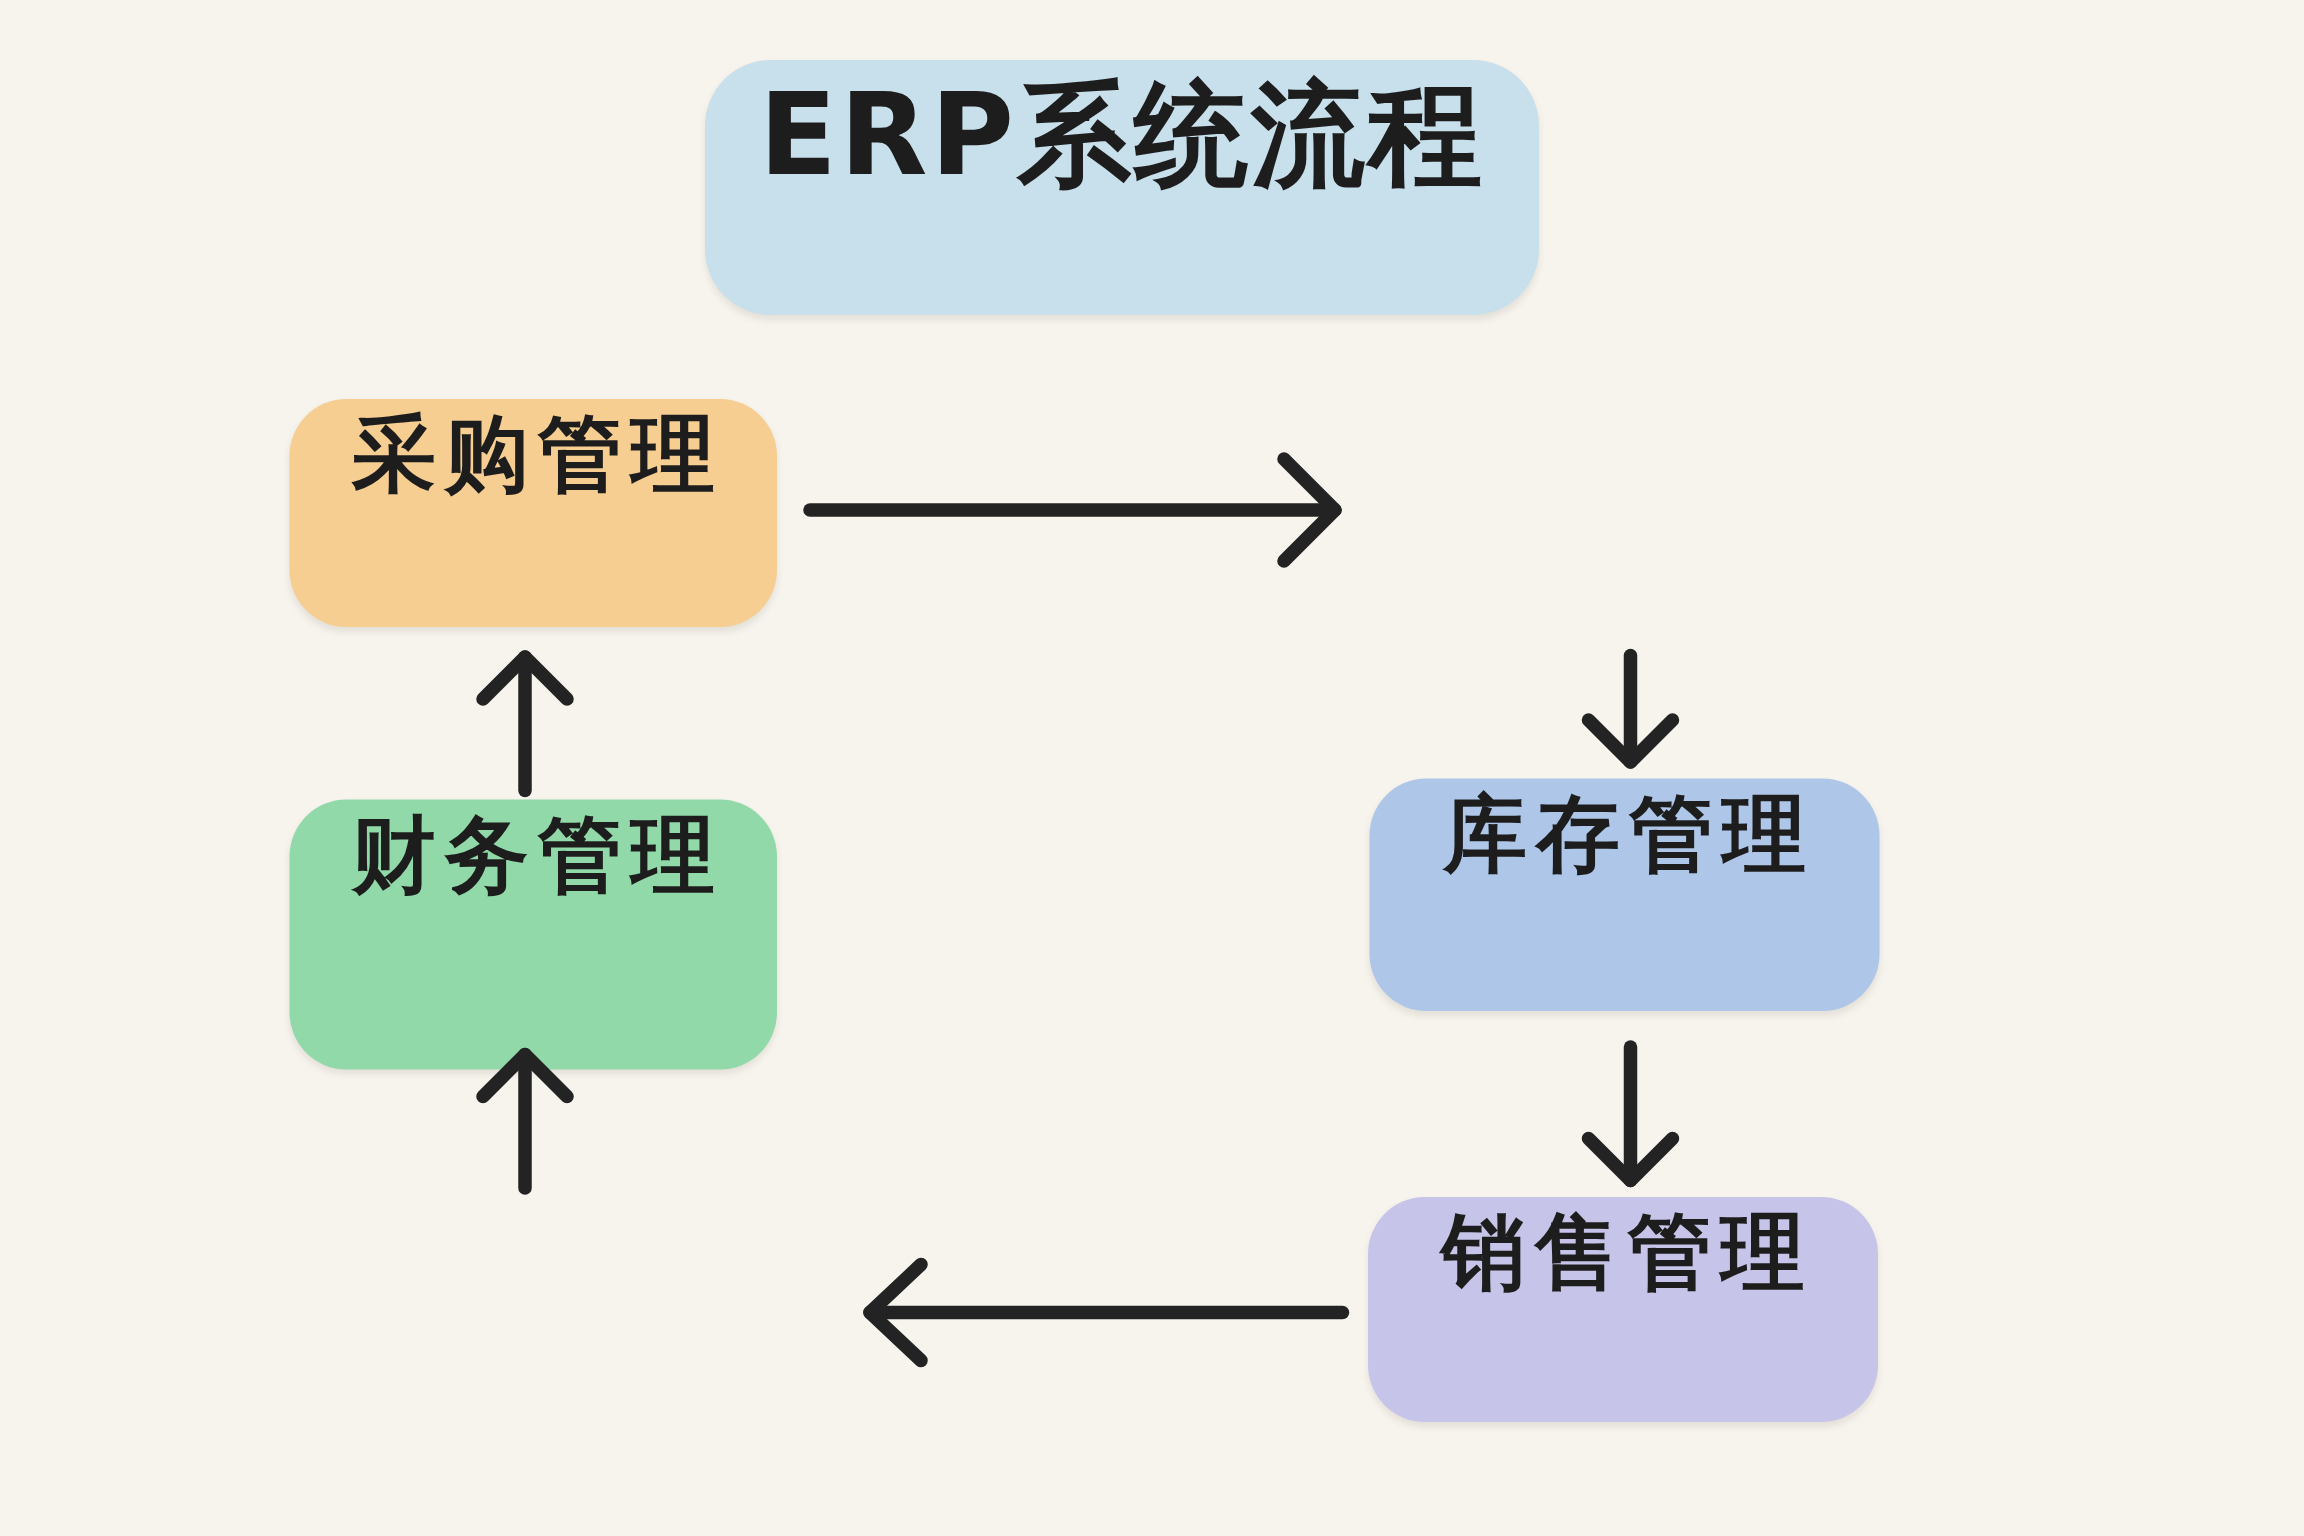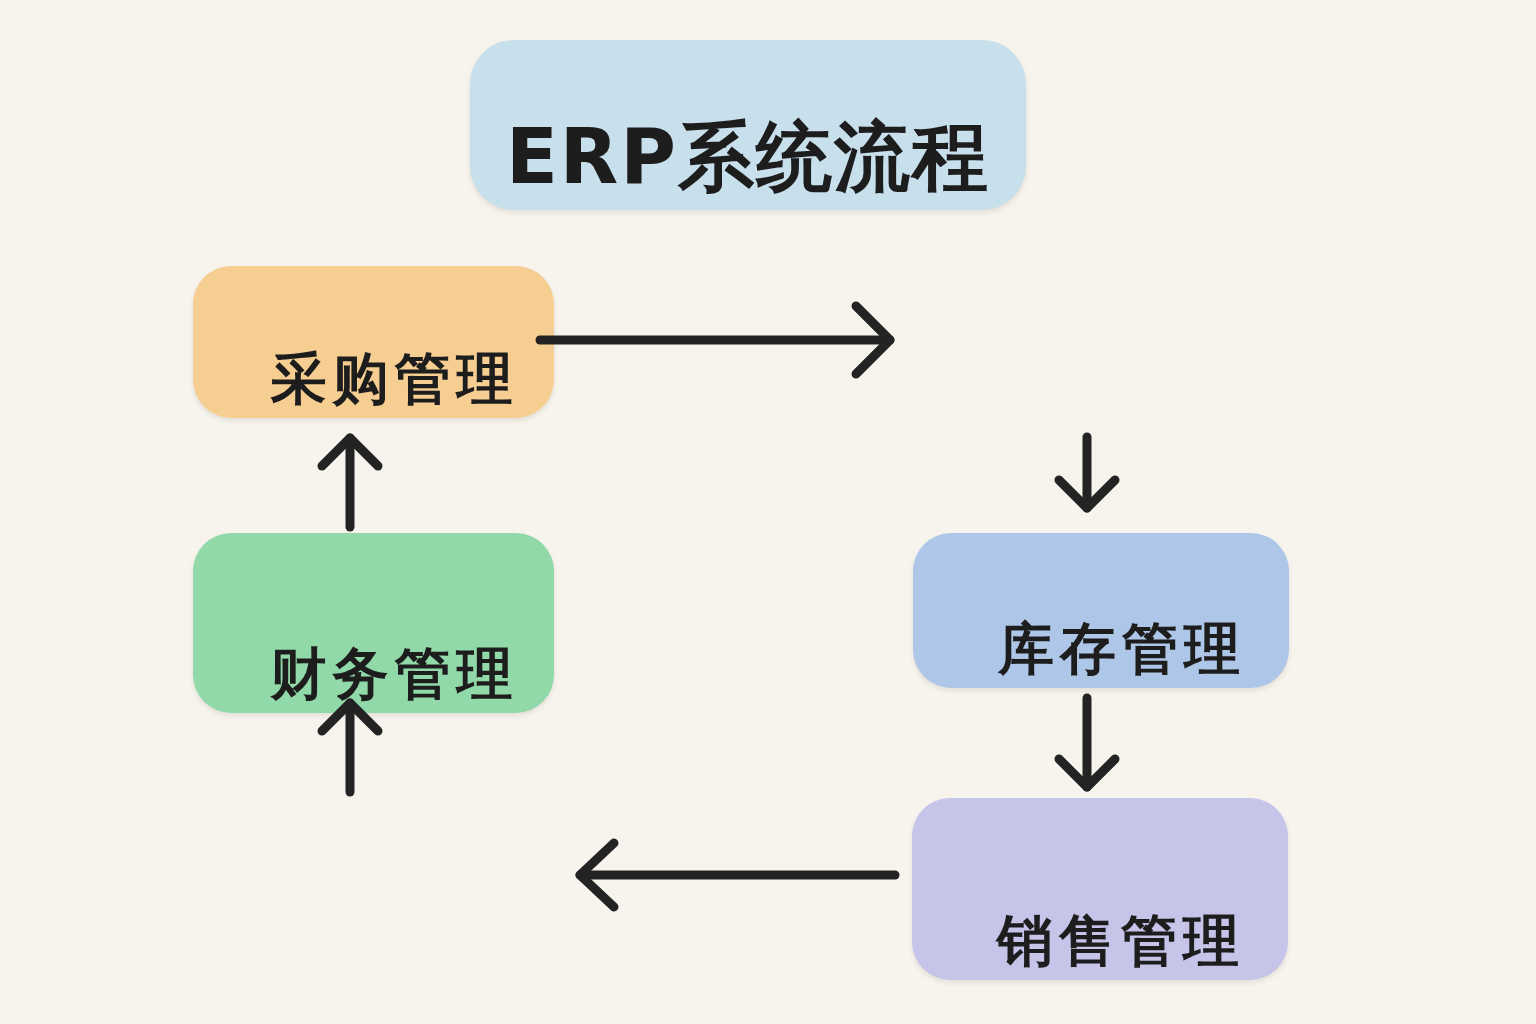--- a/index.html
+++ b/index.html
@@ -11,47 +11,46 @@
   .canvas {
     position: relative;
     width: 1536px;
     height: 1024px;
     background: #f7f4ee;
     overflow: hidden;
   }
   .box {
     position: absolute;
     display: flex;
-    align-items: flex-end;
+    align-items: flex-start;
     justify-content: center;
     border-radius: 38px;
     box-shadow: 0 3px 5px rgba(60,50,30,0.10);
     color: #1d1d1d;
     font-weight: bold;
     white-space: nowrap;
   }
   .title-box {
     left: 470px; top: 40px;
     width: 556px; height: 170px;
     border-radius: 44px;
     font-size: 76px;
     letter-spacing: 2px;
   }
   .node {
     font-size: 56px;
     letter-spacing: 6px;
     text-indent: 6px; 
-    padding-left: 36px;
   }
   .node-purchase   { left: 193px; top: 266px; width: 325px; height: 152px; }
   .node-production { left: 915px; top: 266px; width: 342px; height: 158px; }
   .node-finance    { left: 193px; top: 533px; width: 325px; height: 180px; }
-  .node-inventory  { left: 913px; top: 533px; width: 340px; height: 155px; }
+  .node-inventory  { left: 913px; top: 519px; width: 340px; height: 155px; }
   .node-hr         { left: 193px; top: 799px; width: 362px; height: 152px; }
-  .node-sales      { left: 912px; top: 798px; width: 340px; height: 182px; }
+  .node-sales      { left: 912px; top: 798px; width: 340px; height: 150px; }
   .arrow-layer {
     position: absolute;
     left: 0; top: 0;
     width: 1536px;
     height: 1024px;
     pointer-events: none;
   }
   .arrow-layer line {
     stroke: #232323;
     stroke-width: 9;

